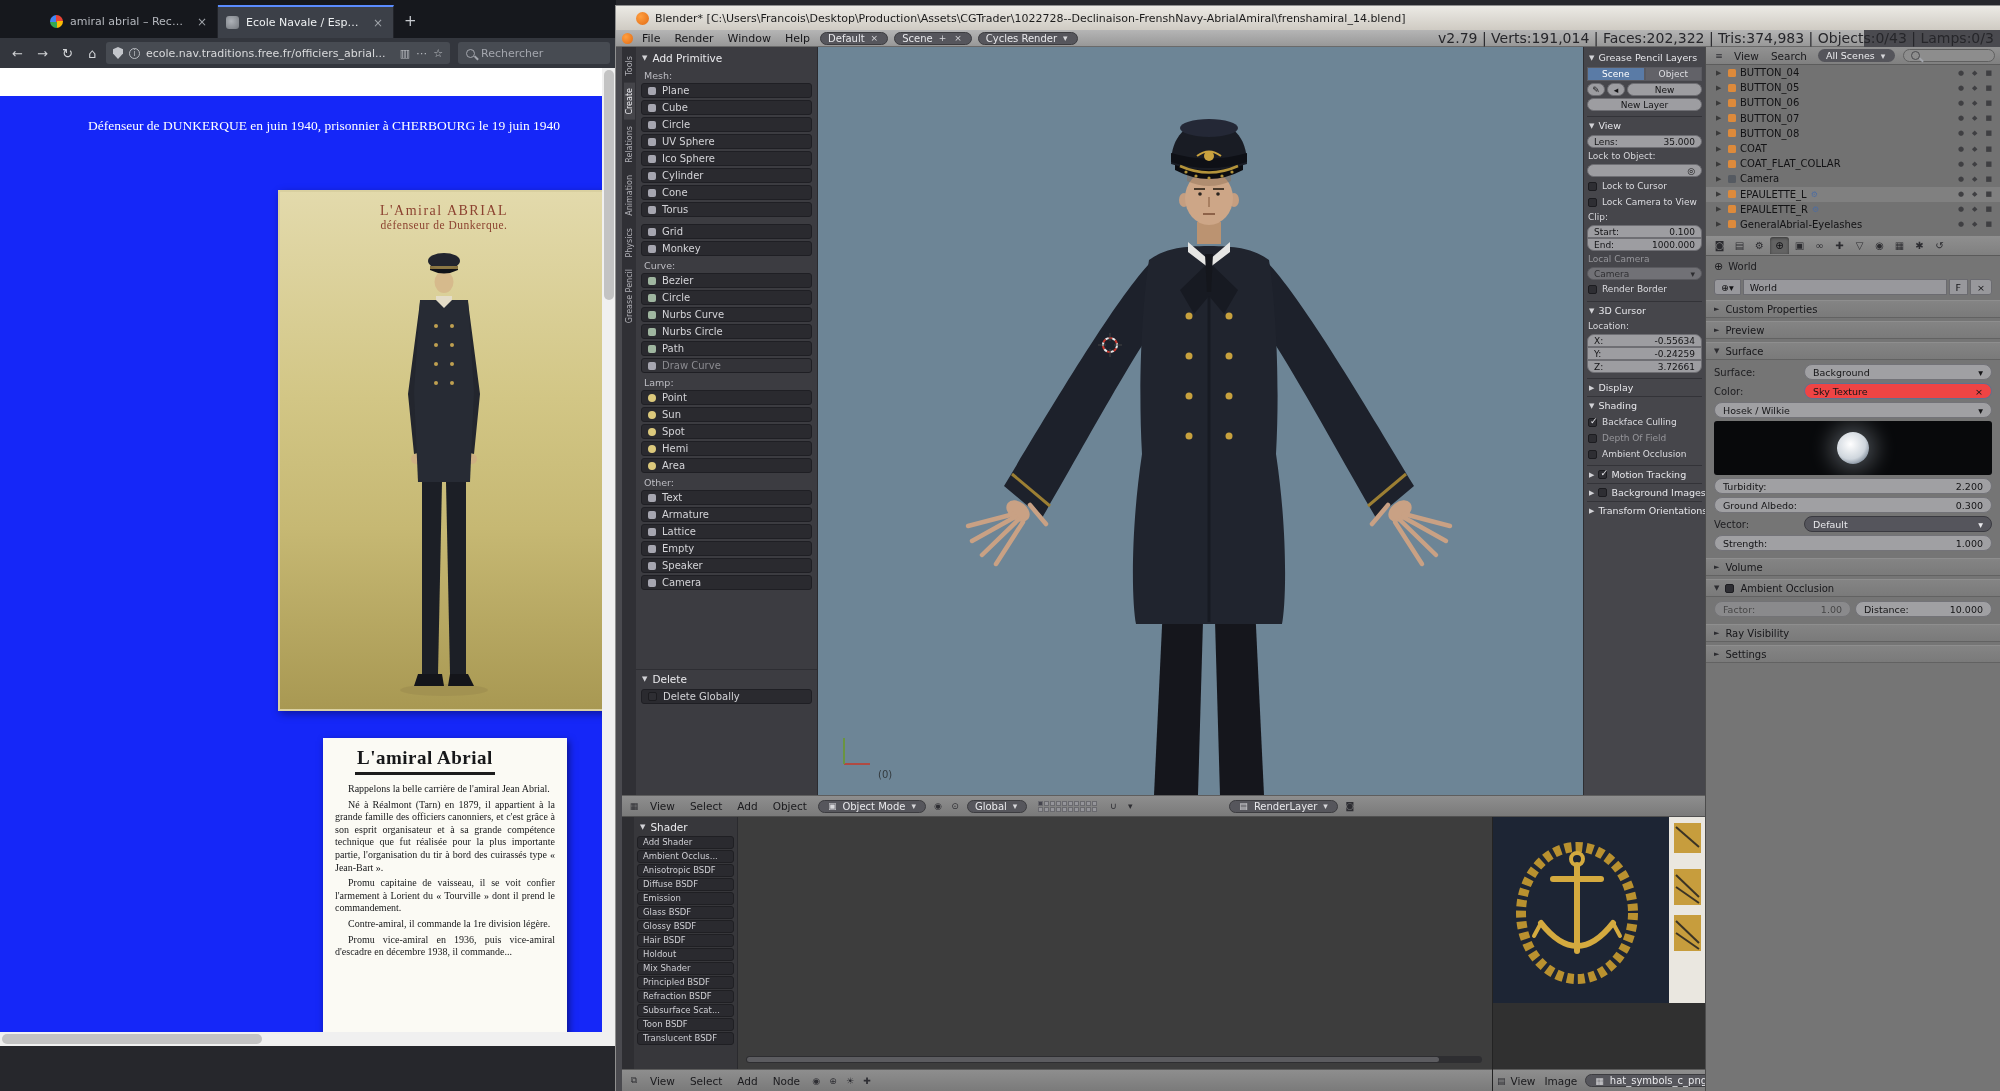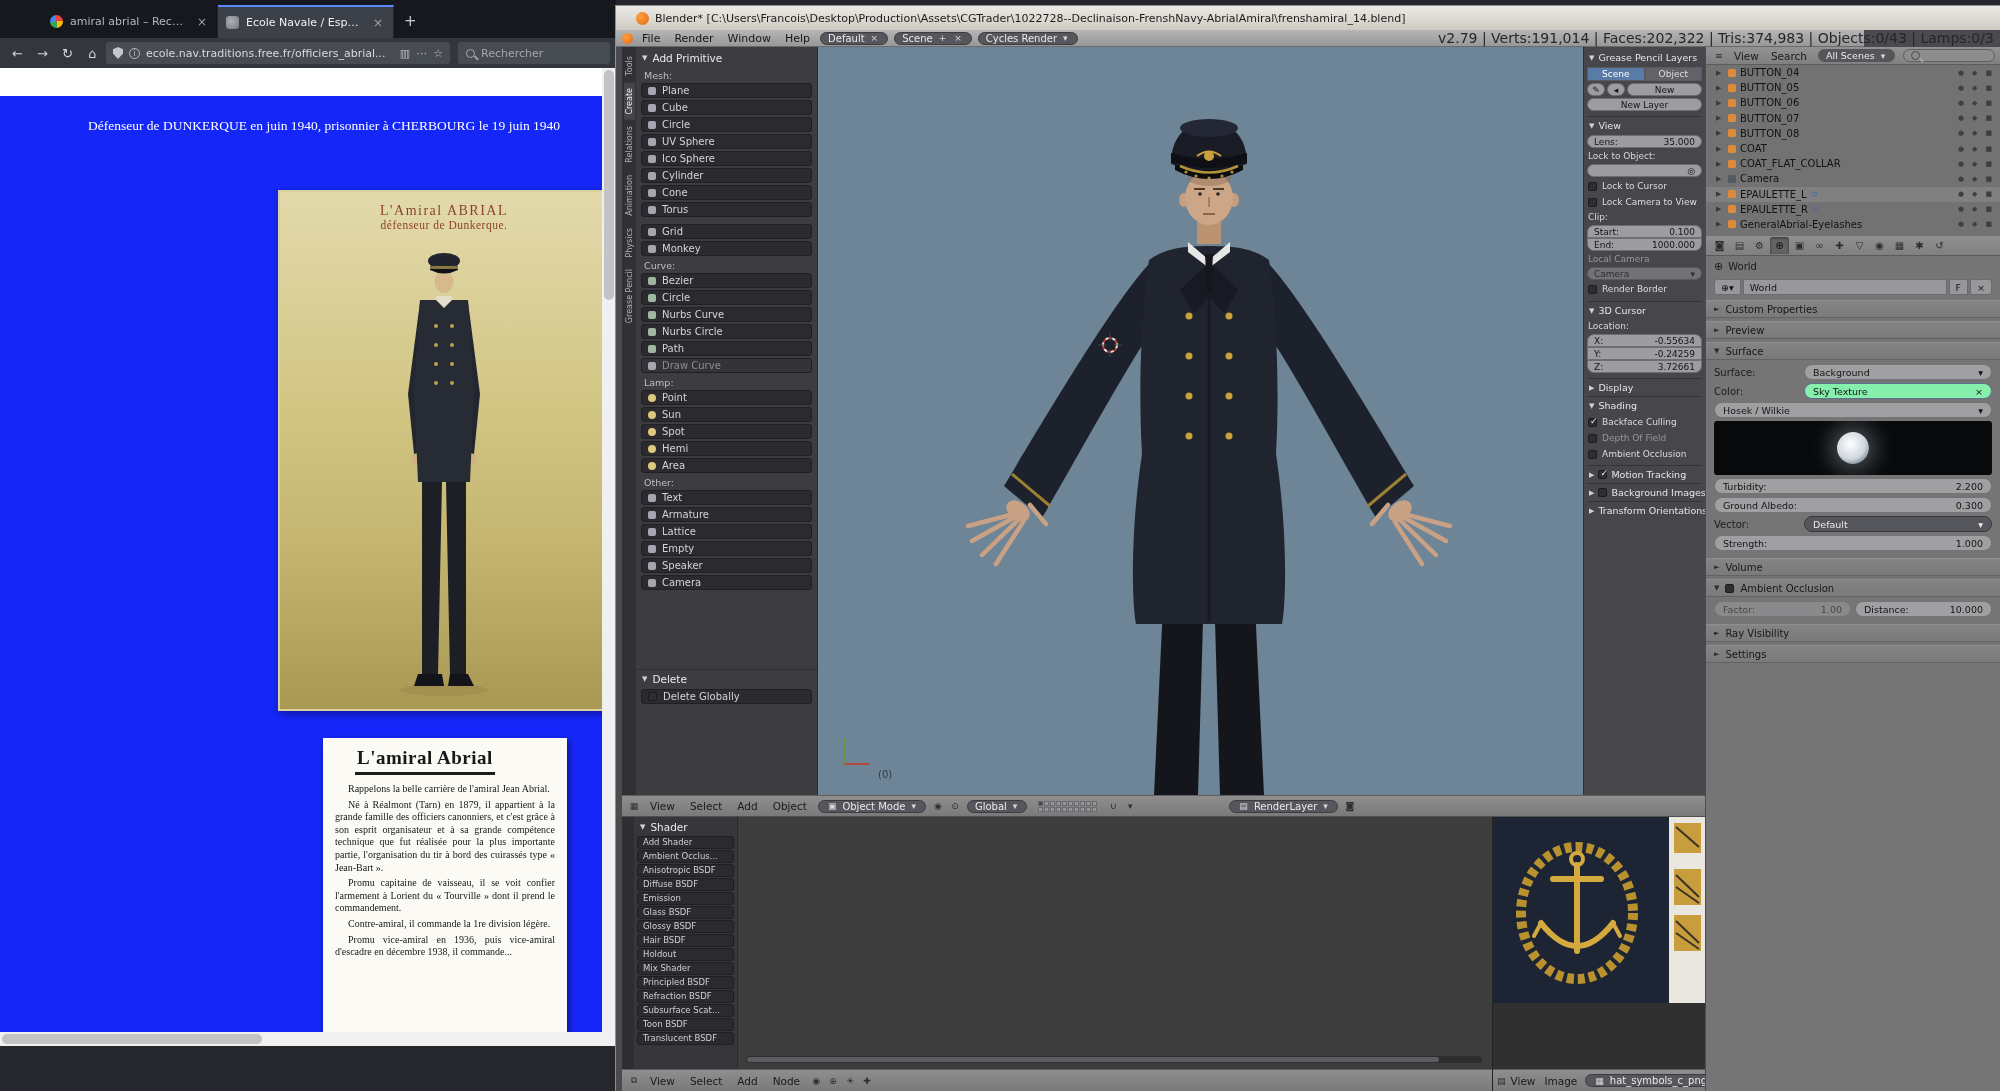--- a/index.html
+++ b/index.html
@@ -148,21 +148,21 @@
          font-size:9.5px;color:#141416;padding:0 6px}
   .idname{flex:1}
   .phead2{height:18px;background:linear-gradient(#848484,#7a7a7a);border-top:1px solid #8e8e8e;
           border-bottom:1px solid #626262;display:flex;align-items:center;gap:6px;font-size:10px;
           color:#17171a;padding:0 8px;margin-top:3px}
   .pbody{padding:4px 8px;display:flex;flex-direction:column;gap:3px}
   .prow{display:grid;grid-template-columns:90px 1fr;align-items:center;font-size:10px;color:#1d1d20}
   .prow2{display:grid;grid-template-columns:1fr 1fr;gap:4px}
   .pwidget{background:#a0a0a3;border:1px solid #737378;border-radius:8px;height:16px;display:flex;
            align-items:center;justify-content:space-between;font-size:9.5px;color:#141416;padding:0 8px}
-  .pwidget.blue{background:#86efac;border-color:#5f7190}
+  .pwidget.blue{background:#ef4444;border-color:#5f7190}
   .pwidget.dark{background:#55555c;color:#e9e9ec;border-color:#3a3a40}
   .pwidget.dim{opacity:.5}
   .preview-box{height:54px;background:#08090b;border-radius:3px;position:relative;overflow:hidden}
   .preview-sphere{position:absolute;left:50%;top:50%;width:32px;height:32px;margin:-16px;border-radius:50%;
         background:radial-gradient(circle at 42% 38%,#ffffff,#cfd6dd 55%,#6a7888 85%,#303a46);
         box-shadow:0 0 20px 8px rgba(220,230,240,.28)}
 
   .node{left:6px;top:811px;width:870px;height:274px;background:#3d3d3d}
   .ntabs{position:absolute;left:0;top:0;width:12px;height:252px;background:#2e2e32}
   .nshelf{position:absolute;left:12px;top:0;width:104px;height:252px;background:#37373b;

